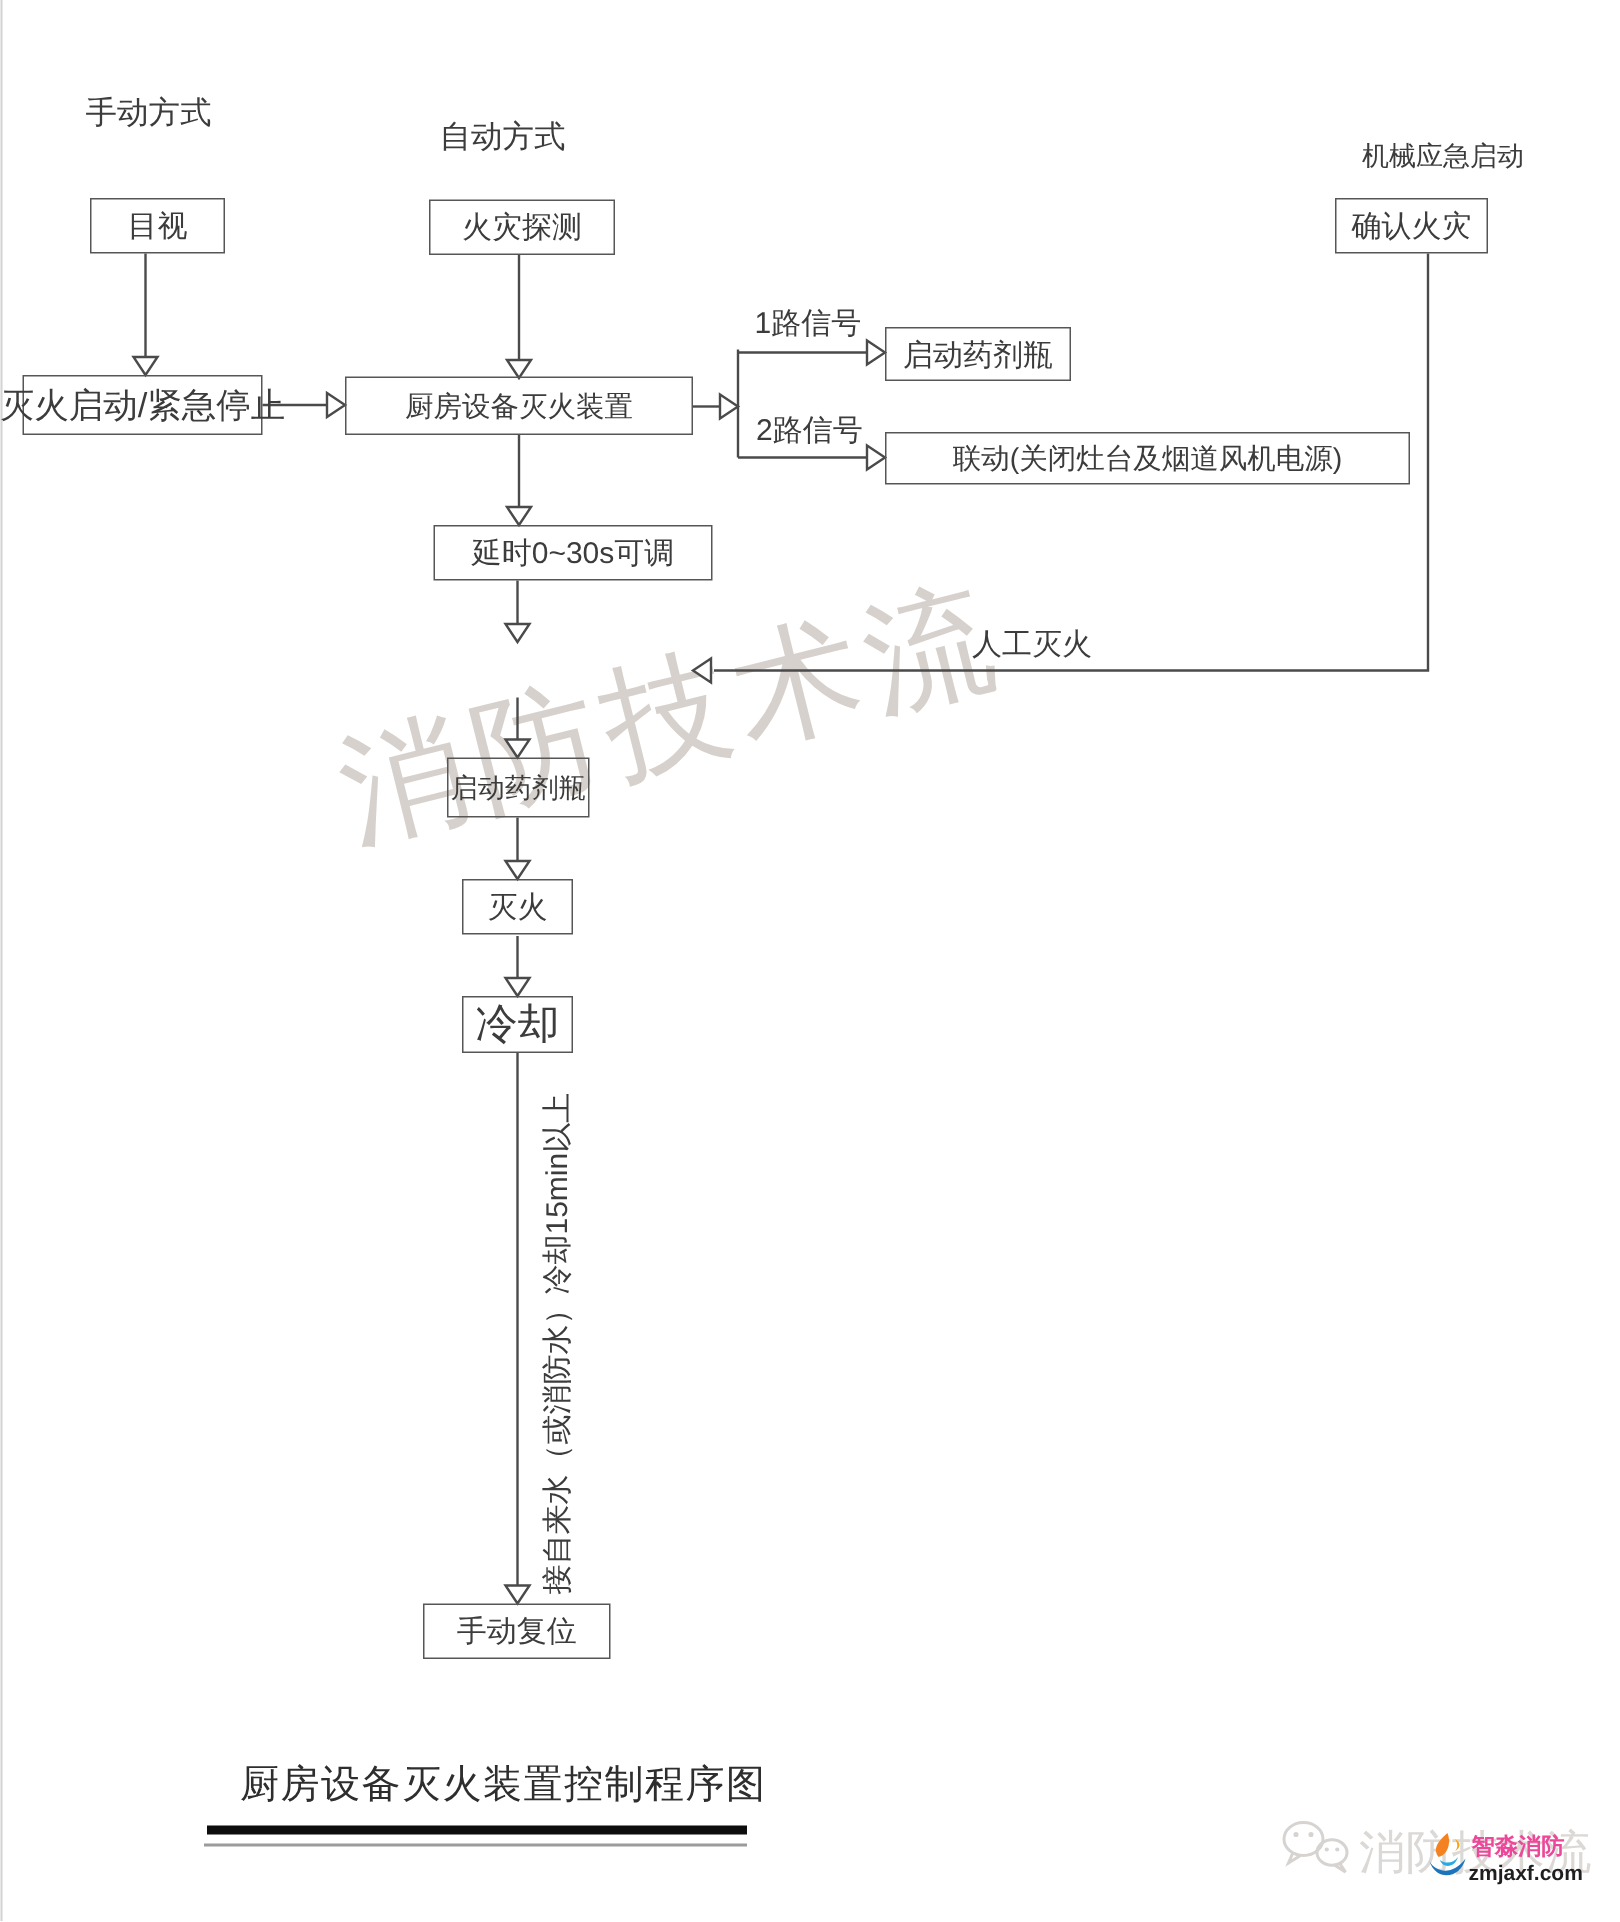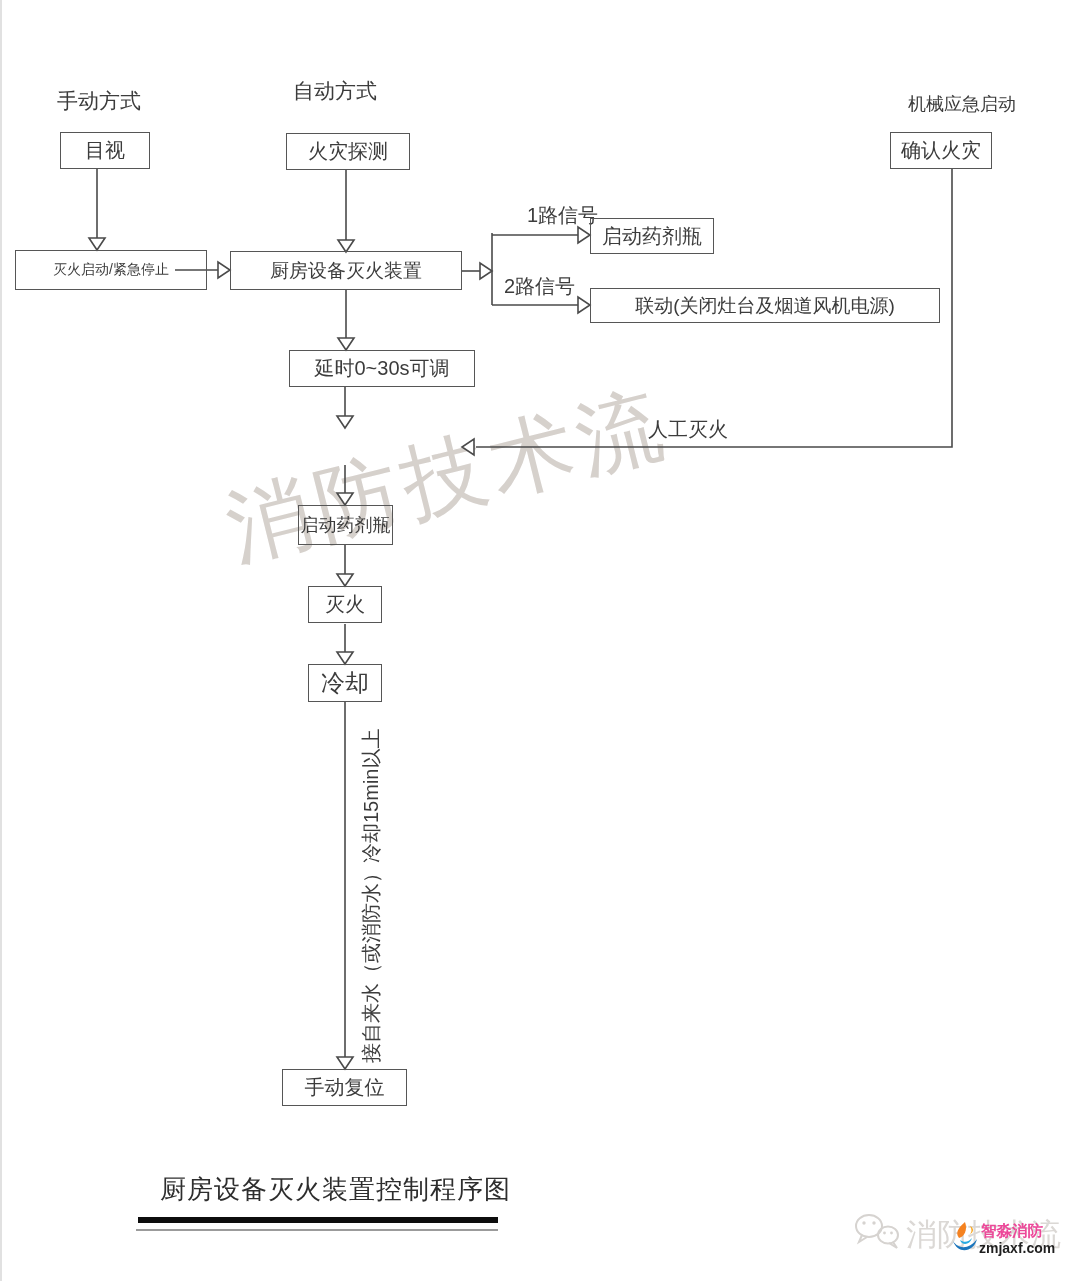--- a/index.html
+++ b/index.html
@@ -90,42 +90,42 @@
         <line x1="345" y1="702" x2="345" y2="1057"></line>
         <path d="M337,1057 L353,1057 L345,1069 Z" fill="#ffffff"></path>
       </g>
       <g>
         <polyline points="952,169 952,447 476,447"></polyline>
         <path d="M474,439 L474,455 L462,447 Z" fill="#ffffff"></path>
       </g>
     </g>
   </svg>
 
-  <div class="lbl ctr" style="left:57px;top:87px;width:84px;font-size:21px;text-align:right;">手动方式</div>
+  <div class="lbl ctr" style="left:57px;top:61px;width:84px;font-size:21px;text-align:right;">手动方式</div>
   <div class="lbl ctr" style="left:293px;top:77px;width:84px;font-size:21px;">自动方式</div>
   <div class="lbl ctr" style="left:906px;top:92px;width:112px;font-size:18px;">机械应急启动</div>
 
   <div class="node" style="left:60px;top:132px;width:90px;height:37px;font-size:20px;">目视</div>
   <div class="node" style="left:286px;top:133px;width:124px;height:37px;font-size:20px;">火灾探测</div>
   <div class="node" style="left:890px;top:132px;width:102px;height:37px;font-size:20px;">确认火灾</div>
 
-  <div class="node" style="left:15px;top:250px;width:192px;height:40px;font-size:14px;">灭火启动/紧急停止</div>
+  <div class="node" style="left:15px;top:250px;width:160px;height:40px;font-size:23px;">灭火启动/紧急停止</div>
   <div class="node" style="left:230px;top:251px;width:232px;height:39px;font-size:19px;">厨房设备灭火装置</div>
 
-  <div class="lbl" style="left:503px;top:202px;font-size:20px;margin-left:24px;">1路信号</div>
+  <div class="lbl" style="left:503px;top:202px;font-size:20px;">1路信号</div>
   <div class="lbl" style="left:504px;top:273px;font-size:20px;">2路信号</div>
 
   <div class="node" style="left:590px;top:218px;width:124px;height:36px;font-size:20px;">启动药剂瓶</div>
   <div class="node" style="left:590px;top:288px;width:350px;height:35px;font-size:19px;">联动(关闭灶台及烟道风机电源)</div>
 
   <div class="node" style="left:252px;top:350px;width:186px;height:37px;font-size:20px;margin-left:37px;">延时0~30s可调</div>
   <div class="lbl" style="left:648px;top:416px;font-size:20px;">人工灭火</div>
   <div class="node" style="left:298px;top:505px;width:95px;height:40px;font-size:18px;">启动药剂瓶</div>
   <div class="node" style="left:308px;top:586px;width:74px;height:37px;font-size:20px;">灭火</div>
-  <div class="node" style="left:308px;top:664px;width:74px;height:38px;font-size:24px;">冷却</div>
+  <div class="node" style="left:308px;top:664px;width:74px;height:38px;font-size:28px;">冷却</div>
 
   <div id="vnote">接自来水（或消防水）冷却15min以上</div>
 
   <div class="node" style="left:282px;top:1069px;width:125px;height:37px;font-size:20px;">手动复位</div>
 
   <div id="title">厨房设备灭火装置控制程序图</div>
   <div id="rule-thick"></div>
   <div id="rule-thin"></div>
 
   <svg id="wechat-icon" width="52" height="40" viewBox="0 0 52 40">

